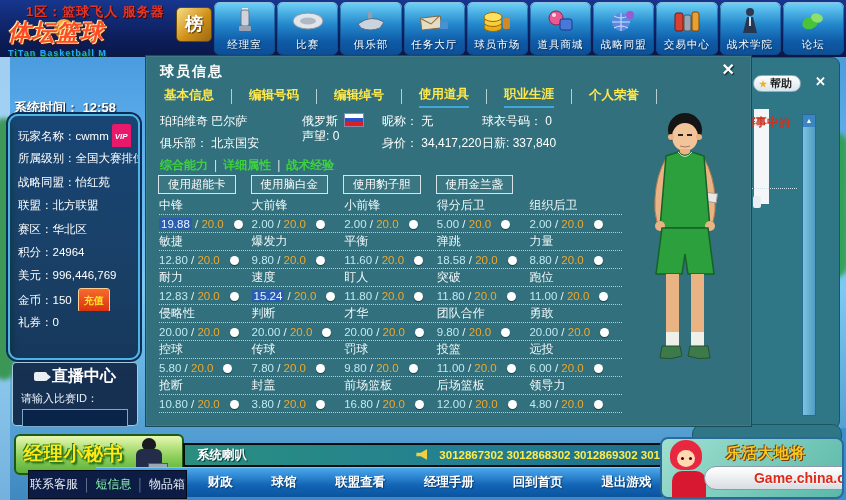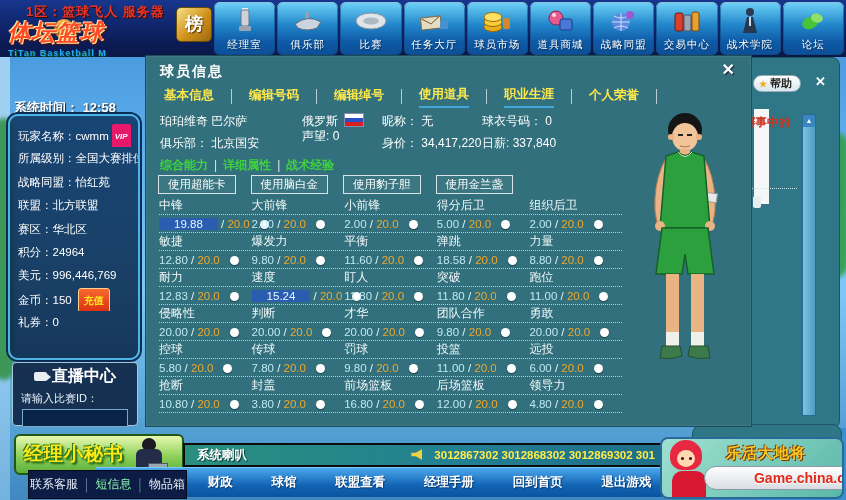--- a/index.html
+++ b/index.html
@@ -80,21 +80,21 @@
   .plink{color:#3fd23f;cursor:pointer;}
   .psep{color:#d8e8e8;margin:0 6px;font-weight:normal;}
   #ibtns{left:12px;top:119px;display:flex;gap:15px;}
   .ibtn{border:1px solid #d8e4e8;color:#fff;background:rgba(255,255,255,.05);font-size:11.5px;padding:1px 9px;
     font-family:"Liberation Sans",sans-serif;cursor:pointer;}
   #stats{left:13px;top:141px;width:463px;}
   .lrow,.vrow{display:grid;grid-template-columns:repeat(5,92.6px);align-items:center;}
   .lrow{height:17px;color:#f0f8fa;font-size:12px;}
   .vrow{height:17px;border-top:1px dotted #9fd4e0;border-bottom:1px dotted #9fd4e0;font-size:11.5px;white-space:nowrap;}
   .v{color:#bfe9f2;}
-  .v.hl{background:#2a5cb0;color:#e8f6ff;padding:0 15px;}
+  .v.hl{background:#2a5cb0;color:#e8f6ff;padding:0 2px;}
   .sl{color:#e8f4f6;}
   .mx{color:#f0a82c;}
   .dot{display:inline-block;width:9px;height:9px;border-radius:50%;background:#fff;margin-left:10px;vertical-align:-1px;
     box-shadow:0 1px 1px rgba(0,0,0,.4);cursor:pointer;}
   #portrait{left:476px;top:50px;width:126px;height:266px;}
   
   #help{left:746px;top:57px;width:92px;height:370px;background:#2f7787;border:1px solid #1d5663;
     border-radius:0 8px 8px 0;z-index:7;}
   #help-btn{position:absolute;left:6px;top:17px;width:48px;height:17px;border-radius:9px;border:1px solid #9aacb8;
     background:linear-gradient(#ffffff,#d8e6ee);color:#222;font-size:11px;font-weight:bold;display:flex;
@@ -107,21 +107,21 @@
     background:linear-gradient(90deg,#7cc4e0,#4f9cc4);cursor:pointer;}
   #help-scroll:before{content:"▲";position:absolute;left:0;top:0;width:12px;height:12px;background:#3a86c2;color:#fff;
     font-size:7px;text-align:center;line-height:12px;}
   #help-dots{position:absolute;left:4px;top:130px;width:46px;border-top:1px dotted #cfe4ea;}
   #help-glyph{position:absolute;left:6px;top:138px;width:8px;height:12px;background:#e8eef2;border-radius:2px;}
   #help-foot{left:692px;top:424px;width:148px;height:20px;background:#2f7787;border:1px solid #1d5663;border-radius:10px;z-index:7;}
   
   #speaker{left:183px;top:443px;width:479px;height:24px;border:2px solid #0c0c0c;box-sizing:border-box;
     background:linear-gradient(90deg,#2a8f7f,#237f92 60%,#1f6f88);display:flex;align-items:center;z-index:12;}
   #speaker-label{padding-left:12px;color:#fff;font-size:12.5px;font-weight:bold;text-shadow:1px 1px 1px #033;}
-  #ticker-wrap{margin-left:auto;padding-right:5px;display:flex;align-items:flex-start;gap:12px;overflow:hidden;white-space:nowrap;}
+  #ticker-wrap{margin-left:auto;display:flex;align-items:flex-start;gap:12px;overflow:hidden;white-space:nowrap;}
   .spk{display:inline-block;width:11px;height:11px;background:#f0d040;
     clip-path:polygon(0 35%,40% 35%,100% 0,100% 100%,40% 65%,0 65%);}
   #ticker{color:#ffec4a;font-size:11.5px;font-weight:bold;}
   #bmenu{left:96px;top:467px;width:566px;height:30px;background:linear-gradient(180deg,#4aa8ec,#1264b4 60%,#0a54a0);
     border-top:1px solid #7cc8f8;display:flex;align-items:center;justify-content:space-around;z-index:11;padding:0 10px;box-sizing:border-box;gap:38px;}
   .bmi{color:#fff;font-size:12.5px;font-weight:bold;text-shadow:1px 1px 1px #053a70;cursor:pointer;white-space:nowrap;}
   
   #ad{left:660px;top:437px;width:180px;height:58px;border:2px solid #2a6a9a;border-radius:8px;overflow:hidden;
     background:linear-gradient(135deg,#9fe0d0,#5ab8a8);z-index:13;}
   .girl-hair{position:absolute;left:8px;top:1px;width:32px;height:30px;border-radius:50% 50% 40% 40%;background:#e82840;}
@@ -158,35 +158,35 @@
             <svg width="22" height="28">
               <rect x="8" y="1" width="6" height="3" fill="#e8ecf2"></rect>
               <rect x="7" y="3" width="8" height="16" rx="2" fill="#cdd3dd" stroke="#6a7486"></rect>
               <rect x="5" y="19" width="12" height="5" rx="1" fill="#9aa4b4"></rect>
             </svg>
           </span>
           <span class="nav-lb">经理室</span>
         </div>
         <div class="nav-item">
           <span class="nav-ic">
+            <svg width="32" height="20">
+              <ellipse cx="16" cy="10" rx="15" ry="8" fill="#dfe5ea" stroke="#8a94a0"></ellipse>
+              <ellipse cx="16" cy="10" rx="8" ry="3.5" fill="#aeb9c4"></ellipse>
+            </svg>
+          </span>
+          <span class="nav-lb">比赛</span>
+        </div>
+        <div class="nav-item">
+          <span class="nav-ic">
             <svg width="30" height="24">
               <rect x="12" y="3" width="4" height="9" fill="#8fa0b0"></rect>
               <path d="M2 15 Q15 5 28 13 L24 19 Q14 23 5 19 Z" fill="#c9d4de" stroke="#5c6b7c"></path>
             </svg>
           </span>
           <span class="nav-lb">俱乐部</span>
-        </div>
-        <div class="nav-item">
-          <span class="nav-ic">
-            <svg width="32" height="20">
-              <ellipse cx="16" cy="10" rx="15" ry="8" fill="#dfe5ea" stroke="#8a94a0"></ellipse>
-              <ellipse cx="16" cy="10" rx="8" ry="3.5" fill="#aeb9c4"></ellipse>
-            </svg>
-          </span>
-          <span class="nav-lb">比赛</span>
         </div>
         <div class="nav-item">
           <span class="nav-ic">
             <svg width="30" height="22">
               <g transform="rotate(-6 12 13)">
                 <rect x="2" y="7" width="20" height="12" rx="1" fill="#e8dcc0" stroke="#7a6a4a"></rect>
                 <path d="M3 8 L12 14 L21 7" stroke="#7a6a4a" fill="none"></path>
               </g>
               <rect x="21" y="11" width="8" height="8" rx="1" fill="#4a90d0"></rect>
             </svg>

